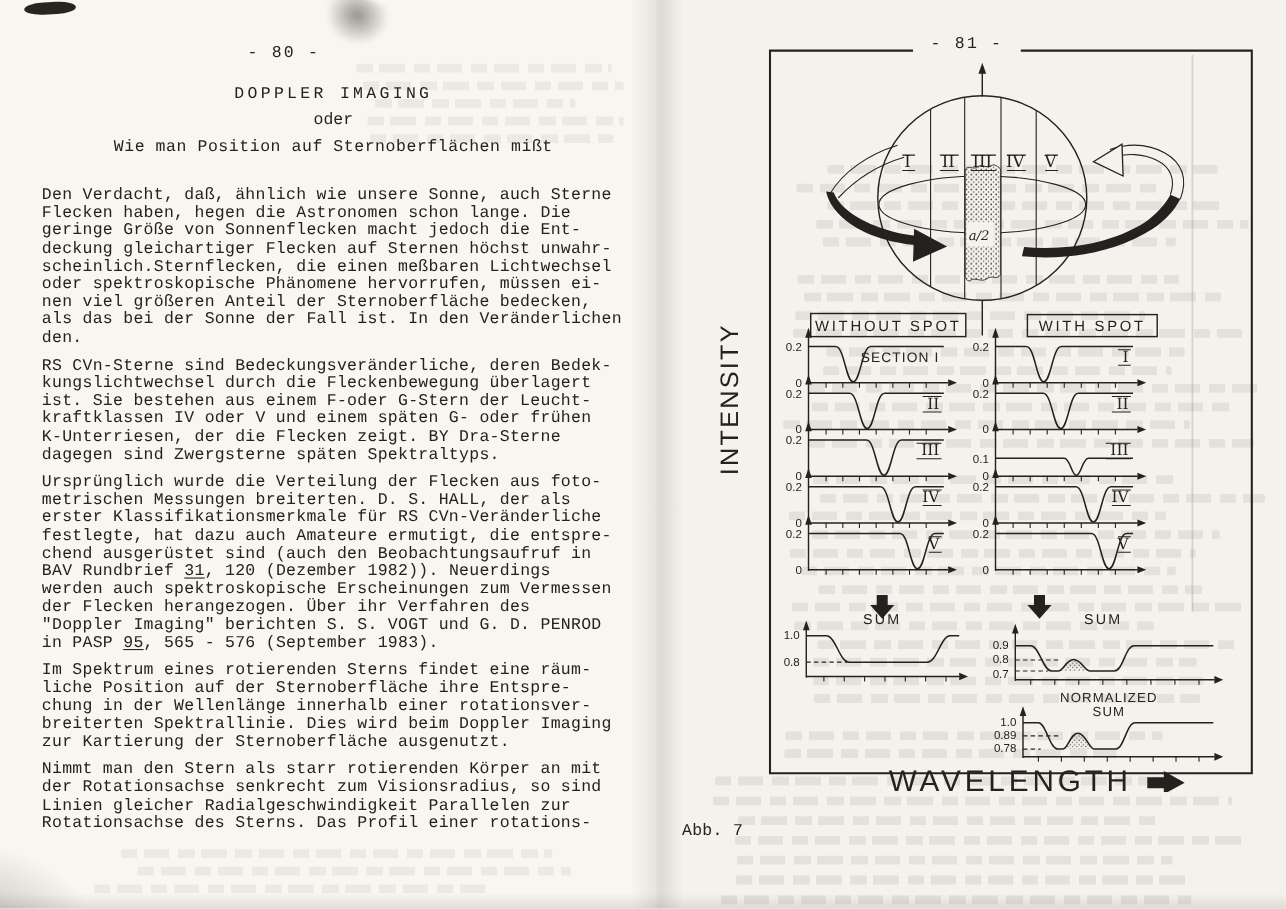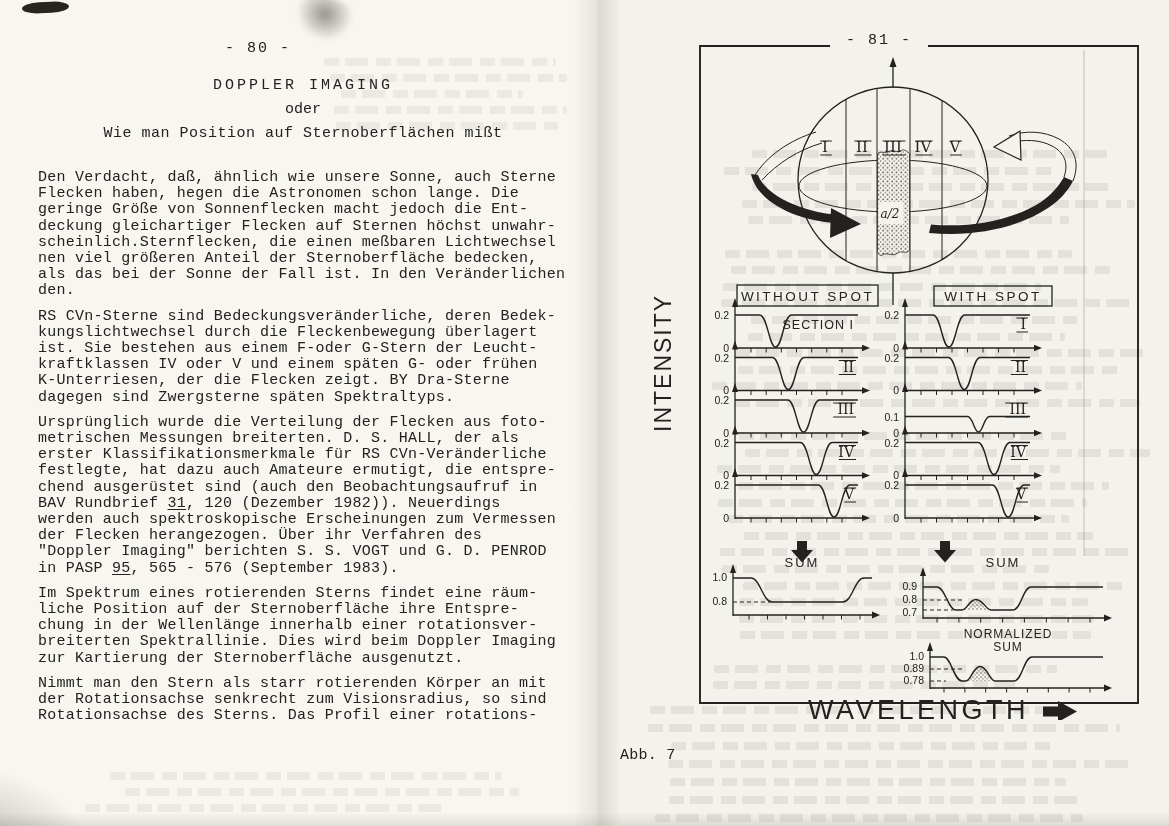--- a/index.html
+++ b/index.html
@@ -123,20 +123,21 @@
   <h1 class="t-title">DOPPLER IMAGING</h1>
   <div class="t-oder">oder</div>
   <div class="t-sub">Wie man Position auf Sternoberflächen mißt</div>
   <div class="paras" id="paras">
       <div class="paragraph">
         <div class="line">Den Verdacht, daß, ähnlich wie unsere Sonne, auch Sterne</div>
         <div class="line">Flecken haben, hegen die Astronomen schon lange. Die</div>
         <div class="line">geringe Größe von Sonnenflecken macht jedoch die Ent-</div>
         <div class="line">deckung gleichartiger Flecken auf Sternen höchst unwahr-</div>
         <div class="line">scheinlich.Sternflecken, die einen meßbaren Lichtwechsel</div>
+        <div class="line">oder spektroskopische Phänomene hervorrufen, müssen ei-</div>
         <div class="line">nen viel größeren Anteil der Sternoberfläche bedecken,</div>
         <div class="line">als das bei der Sonne der Fall ist. In den Veränderlichen</div>
         <div class="line">den.</div>
       </div>
       <div class="paragraph">
         <div class="line">RS CVn-Sterne sind Bedeckungsveränderliche, deren Bedek-</div>
         <div class="line">kungslichtwechsel durch die Fleckenbewegung überlagert</div>
         <div class="line">ist. Sie bestehen aus einem F-oder G-Stern der Leucht-</div>
         <div class="line">kraftklassen IV oder V und einem späten G- oder frühen</div>
         <div class="line">K-Unterriesen, der die Flecken zeigt. BY Dra-Sterne</div>
@@ -157,20 +158,21 @@
       <div class="paragraph">
         <div class="line">Im Spektrum eines rotierenden Sterns findet eine räum-</div>
         <div class="line">liche Position auf der Sternoberfläche ihre Entspre-</div>
         <div class="line">chung in der Wellenlänge innerhalb einer rotationsver-</div>
         <div class="line">breiterten Spektrallinie. Dies wird beim Doppler Imaging</div>
         <div class="line">zur Kartierung der Sternoberfläche ausgenutzt.</div>
       </div>
       <div class="paragraph">
         <div class="line">Nimmt man den Stern als starr rotierenden Körper an mit</div>
         <div class="line">der Rotationsachse senkrecht zum Visionsradius, so sind</div>
+        <div class="line">Linien gleicher Radialgeschwindigkeit Parallelen zur</div>
         <div class="line">Rotationsachse des Sterns. Das Profil einer rotations-</div>
       </div>
     </div>
 
   <svg id="fig" width="545" height="690" viewBox="615 30 545 690">
     <defs>
       <pattern id="stip" width="4.5" height="4.5" patternUnits="userSpaceOnUse">
         <rect width="4.5" height="4.5" fill="#f4f2ec"></rect>
         <circle cx="1.1" cy="1.3" r="0.75" fill="#3a3833"></circle>
         <circle cx="3.2" cy="3.6" r="0.7" fill="#56534b"></circle>

